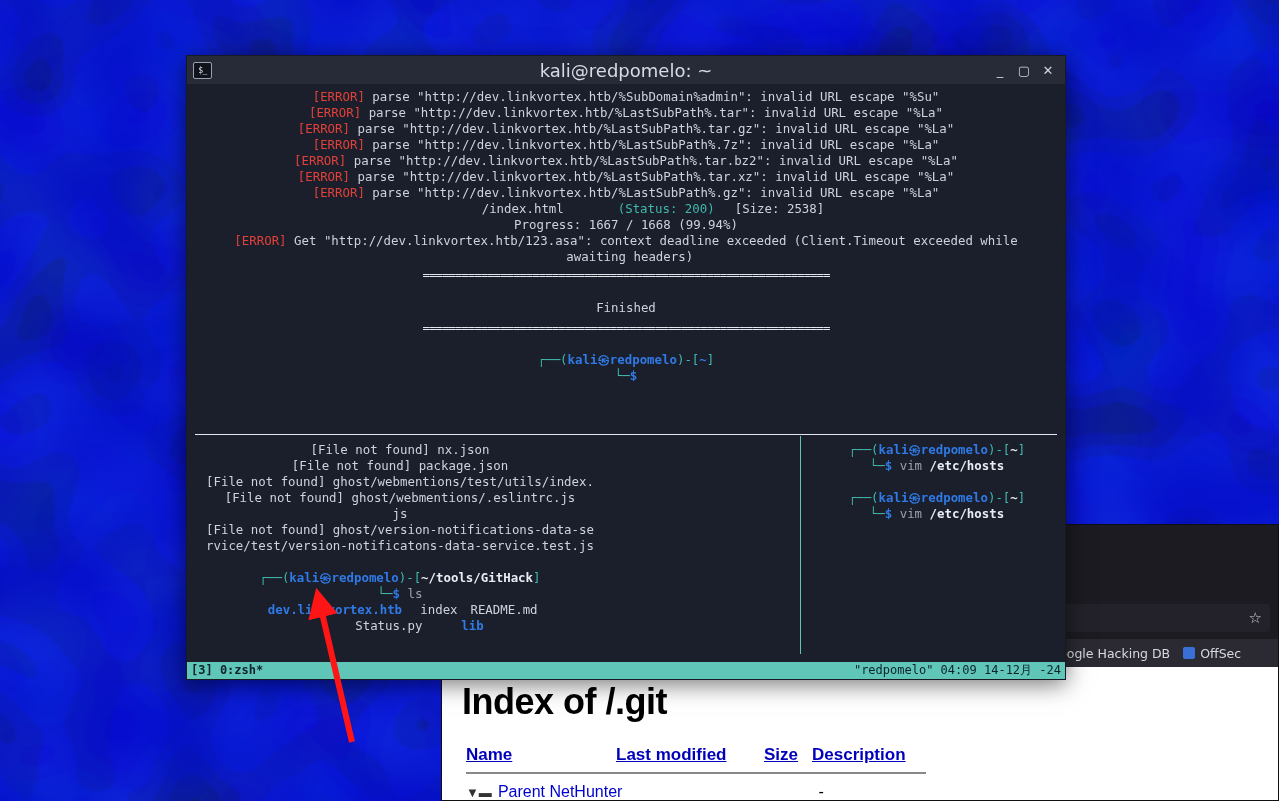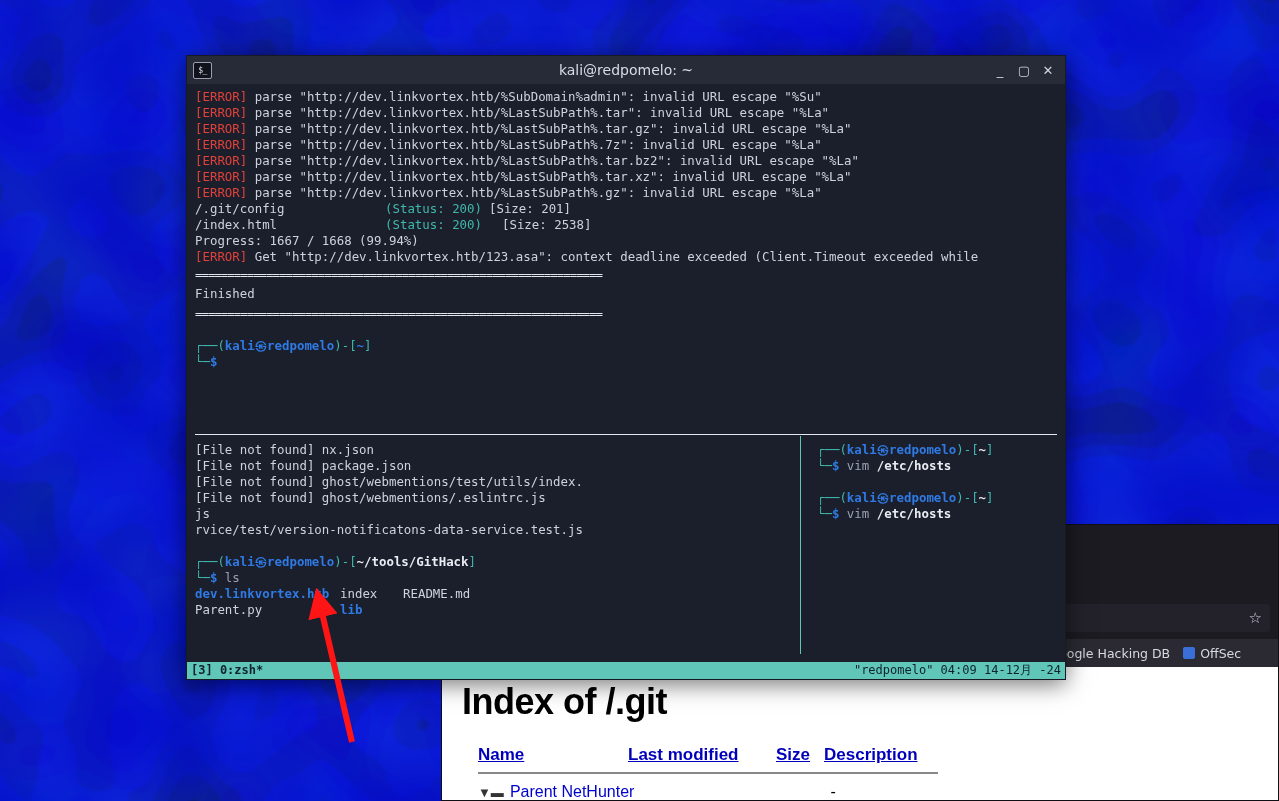--- a/index.html
+++ b/index.html
@@ -51,21 +51,21 @@
     height:28px; background:#2b2a33; display:flex; align-items:center;
     gap:13px; padding:0 6px; flex:none; overflow:hidden;
   }
   .bm { display:flex; align-items:center; gap:5px; font-size:12.5px; color:#2f3240; white-space:nowrap; }
   .bm.bright { color:#d7d9e0; }
   .bm-ico { width:12px; height:12px; border-radius:2px; flex:none; }
 
   
   #ff-page { flex:1; background:#ffffff; padding:14px 0 0 20px; overflow:hidden; position:relative; }
   #idx-title { font-family:"Liberation Sans", sans-serif; font-size:36px; font-weight:bold; color:#000; letter-spacing:-0.5px; }
-  #idx-table { margin-top:22px; margin-left:16px; font-family:"Liberation Sans", sans-serif; }
+  #idx-table { margin-top:22px; margin-left:4px; font-family:"Liberation Sans", sans-serif; }
   #idx-head { display:flex; align-items:baseline; font-size:17px; font-weight:bold; color:#0000bb; }
   #idx-head span { text-decoration:underline; }
   #idx-rule { height:2px; background:#888; width:460px; margin-top:7px; }
   #idx-row { display:flex; align-items:baseline; margin-top:9px; font-size:16px; color:#0000cc; gap:6px; }
 
   
   #term {
     position:absolute; left:186px; top:55px; width:880px; height:625px;
     background:#1b1f2b; box-shadow:0 4px 22px rgba(0,0,0,.55);
     display:flex; flex-direction:column; border:1px solid #171a24;
@@ -75,35 +75,36 @@
     display:flex; align-items:center; padding:0 6px; position:relative;
   }
   #term-icon {
     width:19px; height:17px; background:#10131c; border:1px solid #9aa0b0;
     border-radius:2px; display:flex; align-items:center; justify-content:center;
     color:#e3e6ee; font-size:8px; font-family:"DejaVu Sans Mono", monospace; flex:none;
     letter-spacing:-0.5px;
   }
   #term-title-text {
     position:absolute; left:0; right:0; text-align:center;
-    font-size:14px; color:#d8dbe4; pointer-events:none;
+    font-size:18px; color:#d8dbe4; pointer-events:none;
   }
   .wc { width:22px; height:22px; display:flex; align-items:center; justify-content:center;
         color:#cfd3dd; font-size:13px; }
   #term-wc { margin-left:auto; display:flex; gap:2px; z-index:2; }
   #term-menu {
     height:27px; flex:none; background:#272b38; display:flex; align-items:center;
     padding-left:8px; gap:16px;
   }
   .menu-item { font-size:13.5px; color:#e6e8ef; }
 
   #term-body {
     flex:1; background:#1b1f2b; position:relative; overflow:hidden;
     font-family:"DejaVu Sans Mono", monospace; font-size:12.4px; line-height:16px;
     color:#cdd2dd;
+    text-align:center;
   }
   #pane-top { position:absolute; left:0; top:0; right:0; height:345px; padding:5px 8px 0 8px; overflow:hidden; }
   #pane-divider-h { position:absolute; left:8px; right:8px; top:350px; height:1px; background:#e4e7ee; }
   #pane-bl { position:absolute; left:0; top:353px; width:424px; bottom:25px; padding:5px 6px 0 8px; overflow:hidden; }
   #pane-divider-v { position:absolute; left:613px; top:352px; bottom:25px; width:1px; background:#5fc6b8; }
   #pane-br { position:absolute; left:620px; top:353px; right:0; bottom:25px; padding:5px 8px 0 10px; overflow:hidden; }
 
   #tmux-status {
     position:absolute; left:0; right:0; bottom:0; height:17px;
     background:#5fc6b8; color:#10222c;
@@ -251,47 +252,48 @@
 
       <div id="pane-top">
         <div class="ln"><span class="err">[ERROR]</span><span> parse "http://dev.linkvortex.htb/%SubDomain%admin": invalid URL escape "%Su"</span></div>
         <div class="ln"><span class="err">[ERROR]</span><span> parse "http://dev.linkvortex.htb/%LastSubPath%.tar": invalid URL escape "%La"</span></div>
         <div class="ln"><span class="err">[ERROR]</span><span> parse "http://dev.linkvortex.htb/%LastSubPath%.tar.gz": invalid URL escape "%La"</span></div>
         <div class="ln"><span class="err">[ERROR]</span><span> parse "http://dev.linkvortex.htb/%LastSubPath%.7z": invalid URL escape "%La"</span></div>
         <div class="ln"><span class="err">[ERROR]</span><span> parse "http://dev.linkvortex.htb/%LastSubPath%.tar.bz2": invalid URL escape "%La"</span></div>
         <div class="ln"><span class="err">[ERROR]</span><span> parse "http://dev.linkvortex.htb/%LastSubPath%.tar.xz": invalid URL escape "%La"</span></div>
         <div class="ln"><span class="err">[ERROR]</span><span> parse "http://dev.linkvortex.htb/%LastSubPath%.gz": invalid URL escape "%La"</span></div>
 
-        <div class="ln"><span style="display:inline-block;width:190px">/.git/config</span><span class="cyan">(Status: 200)</span><span style="margin-left:7px">[Size: 201]</span></div>
         <div class="ln"><span style="display:inline-block;width:190px">/index.html</span><span class="cyan">(Status: 200)</span><span style="margin-left:20px">[Size: 2538]</span></div>
         <div class="ln">Progress: 1667 / 1668 (99.94%)</div>
         <div class="ln"><span class="err">[ERROR]</span><span> Get "http://dev.linkvortex.htb/123.asa": context deadline exceeded (Client.Timeout exceeded while</span></div>
+        <div class="ln"> awaiting headers)</div>
         <div class="ln rule" style="margin-top:2px">===============================================================</div>
-        <div class="ln" style="margin-top:3px">Finished</div>
+        <div class="ln" style="margin-top:17px">Finished</div>
         <div class="ln rule" style="margin-top:4px">===============================================================</div>
         <div style="height:16px"></div>
         <div class="ln"><span class="pbox">┌──(</span><span class="bblue">kali</span><span class="bblue">㉿</span><span class="bblue">redpomelo</span><span class="pbox">)-[</span><span class="bblue">~</span><span class="pbox">]</span></div>
         <div class="ln"><span class="pbox">└─</span><span class="bblue bold">$</span></div>
       </div>
 
       <div id="pane-divider-h"></div>
       <div id="pane-divider-v"></div>
 
       <div id="pane-bl">
         <div class="ln">[File not found] nx.json</div>
         <div class="ln">[File not found] package.json</div>
         <div class="ln">[File not found] ghost/webmentions/test/utils/index.</div>
         <div class="ln">[File not found] ghost/webmentions/.eslintrc.js</div>
         <div class="ln">js</div>
+        <div class="ln">[File not found] ghost/version-notifications-data-se</div>
         <div class="ln">rvice/test/version-notificatons-data-service.test.js</div>
         <div style="height:16px"></div>
         <div class="ln"><span class="pbox">┌──(</span><span class="bblue">kali</span><span class="bblue">㉿</span><span class="bblue">redpomelo</span><span class="pbox">)-[</span><span class="wht bold">~/tools/GitHack</span><span class="pbox">]</span></div>
         <div class="ln"><span class="pbox">└─</span><span class="bblue bold">$</span> <span class="dim">ls</span></div>
         <div class="ln"><span class="bblue bold" style="display:inline-block;width:145px">dev.linkvortex.htb</span><span style="display:inline-block;width:63px">index</span><span>README.md</span></div>
-        <div class="ln"><span style="display:inline-block;width:145px">Parent.py</span><span class="bblue bold">lib</span></div>
+        <div class="ln"><span style="display:inline-block;width:145px">Status.py</span><span class="bblue bold">lib</span></div>
 
       </div>
 
       <div id="pane-br">
         <div class="ln"><span class="pbox">┌──(</span><span class="bblue">kali</span><span class="bblue">㉿</span><span class="bblue">redpomelo</span><span class="pbox">)-[</span><span class="wht bold">~</span><span class="pbox">]</span></div>
         <div class="ln"><span class="pbox">└─</span><span class="bblue bold">$</span> <span class="dim">vim</span> <span class="wht bold">/etc/hosts</span></div>
         <div style="height:16px"></div>
         <div class="ln"><span class="pbox">┌──(</span><span class="bblue">kali</span><span class="bblue">㉿</span><span class="bblue">redpomelo</span><span class="pbox">)-[</span><span class="wht bold">~</span><span class="pbox">]</span></div>
         <div class="ln"><span class="pbox">└─</span><span class="bblue bold">$</span> <span class="dim">vim</span> <span class="wht bold">/etc/hosts</span></div>
       </div>

